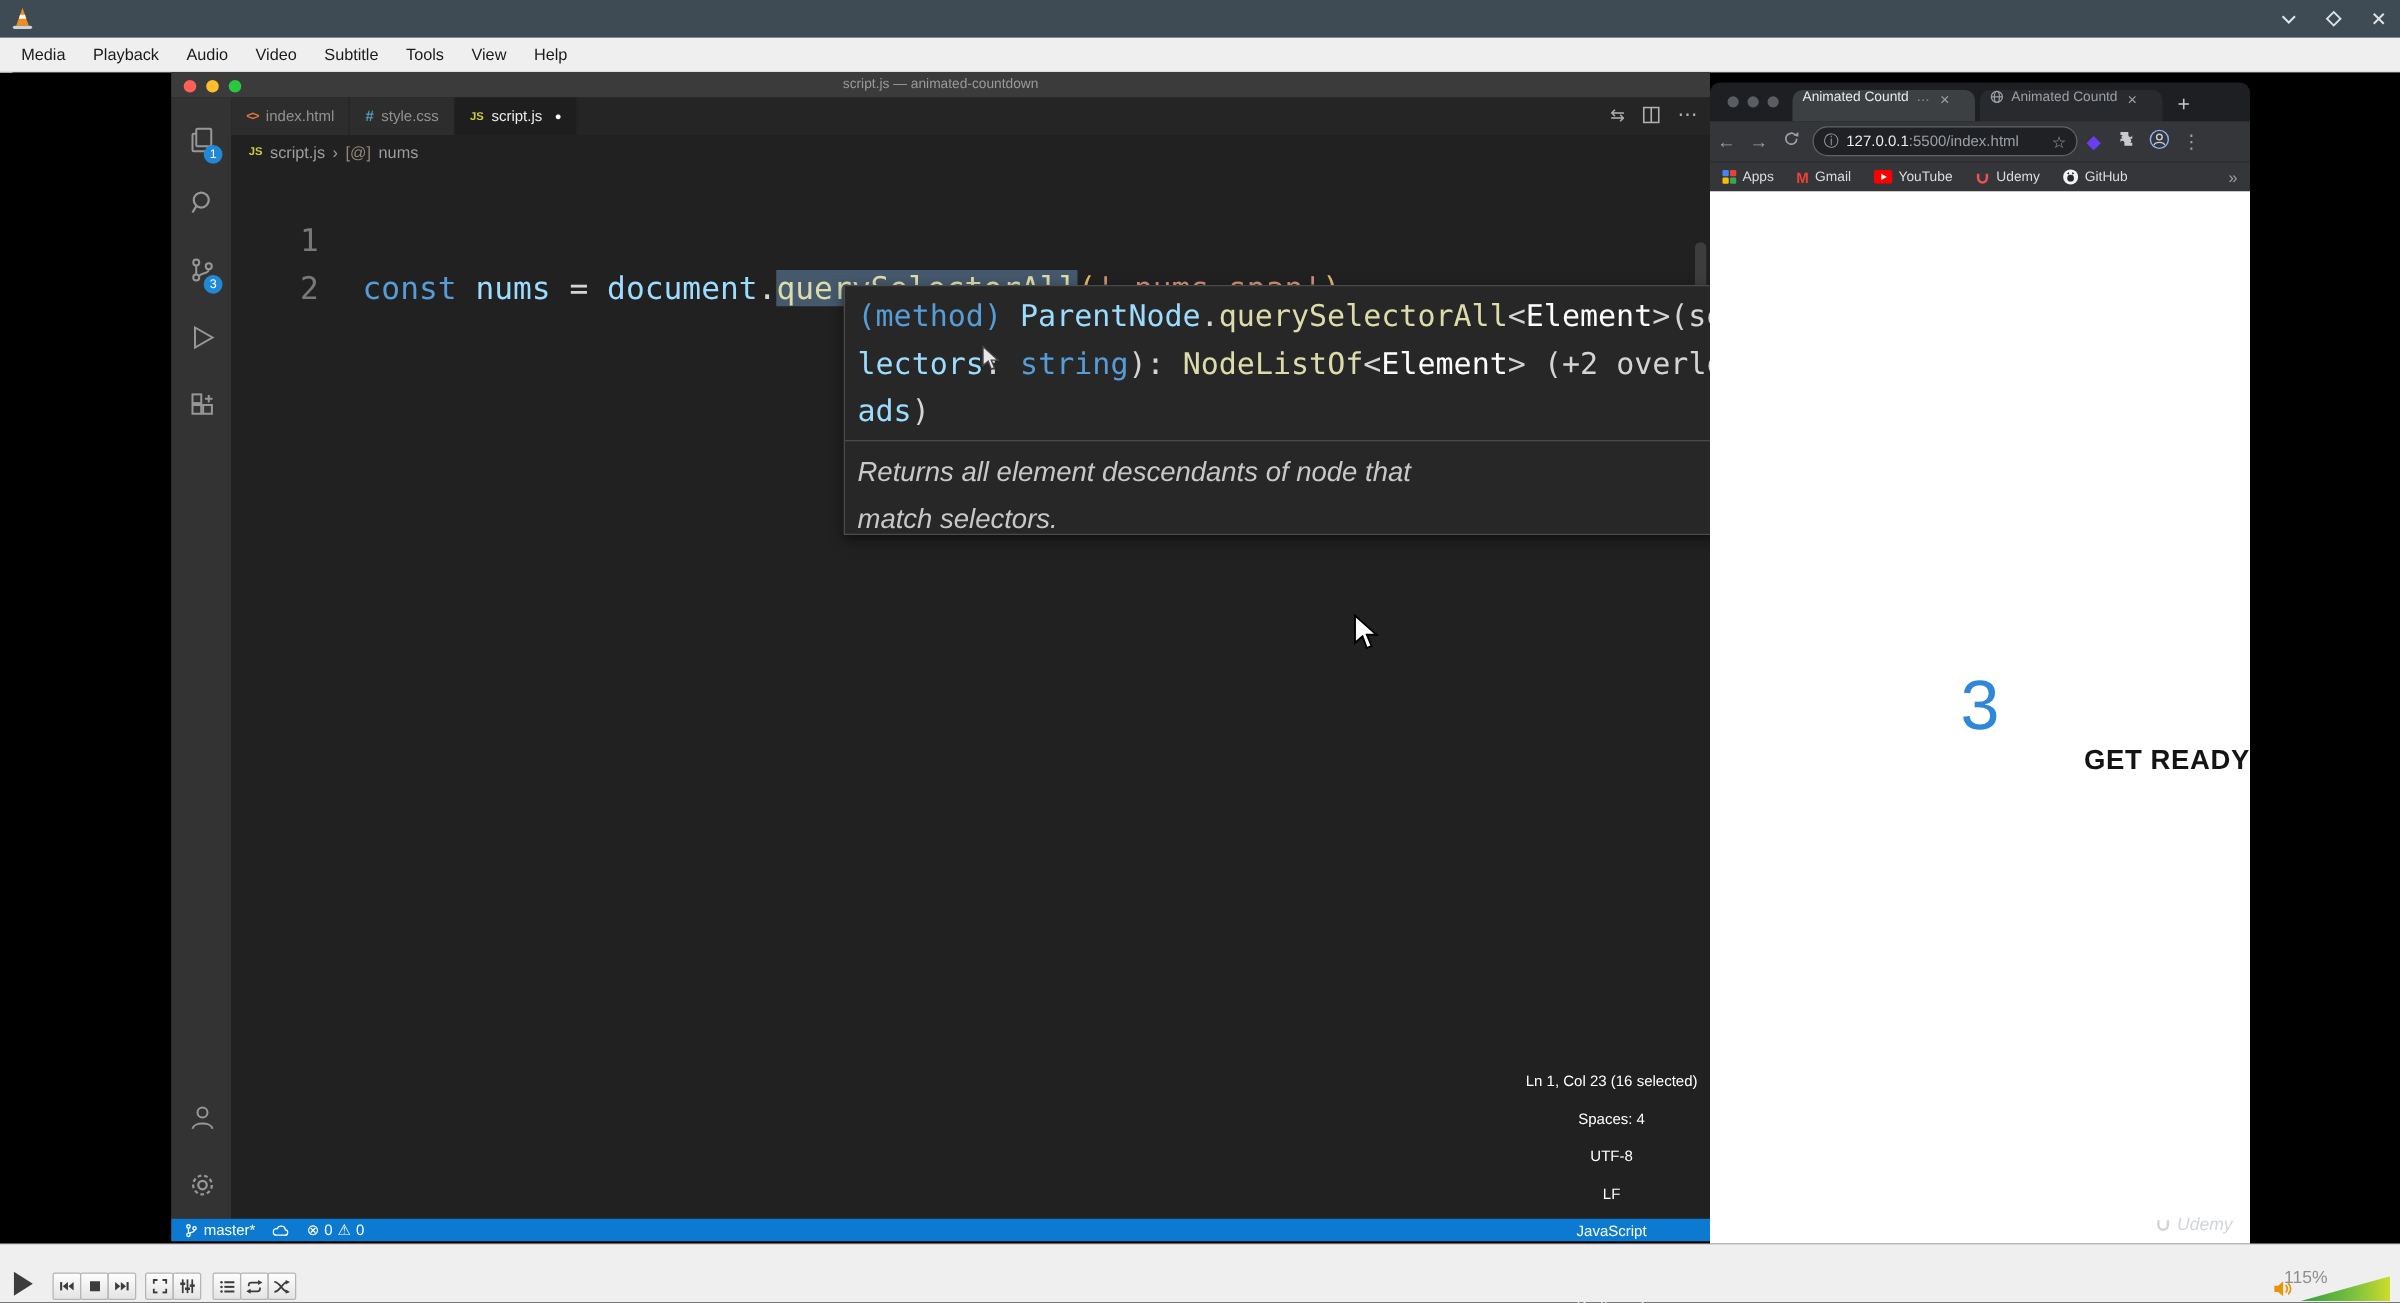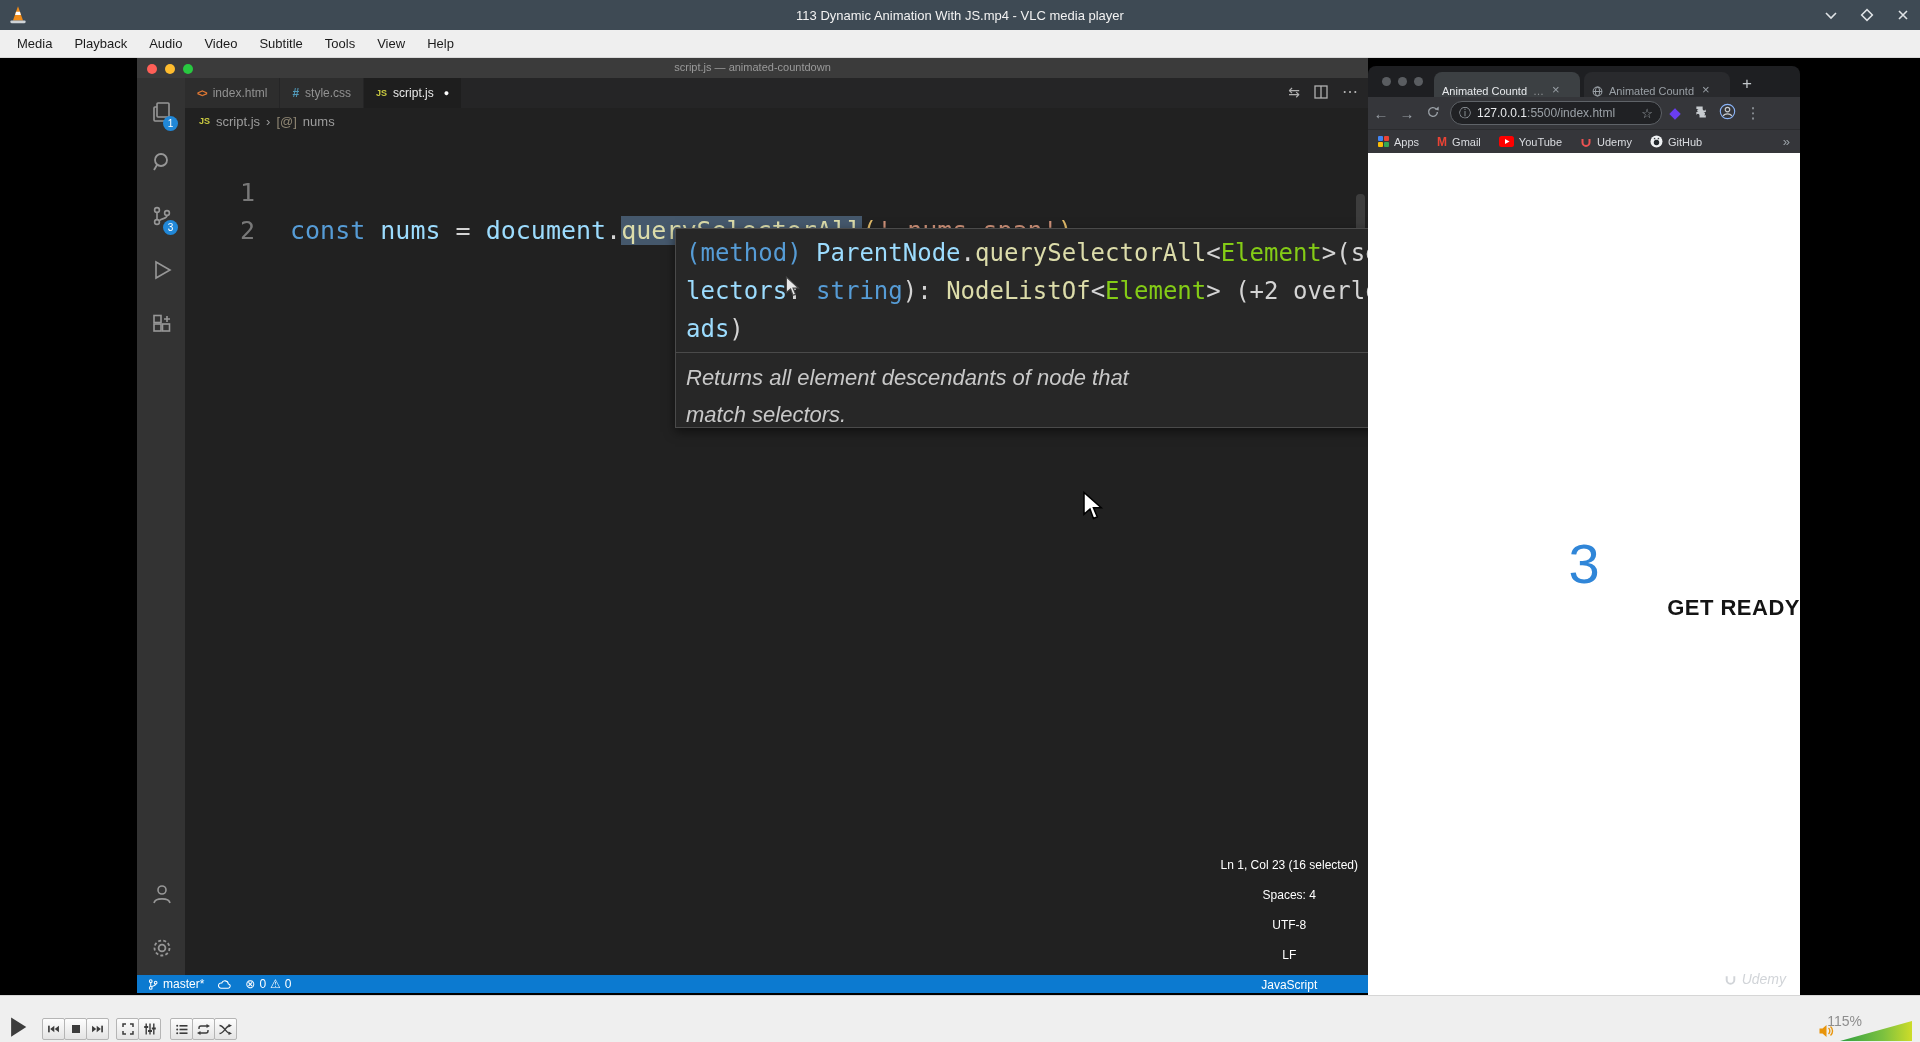--- a/index.html
+++ b/index.html
@@ -55,21 +55,21 @@
     background:#212121; }
   #breadcrumb { position:absolute; left:14px; top:2px; height:22px; display:flex;
     align-items:center; gap:6px; font-size:13px; color:#9d9d9d; }
   #breadcrumb .bc-js { color:#cbcb41; font-size:9px; font-weight:bold; }
   .code-row { position:absolute; left:0; right:0; height:38px;
     font-family:"DejaVu Sans Mono", monospace; font-size:25px; line-height:38px;
     white-space:pre; }
   .line-num { position:absolute; left:0; width:70px; text-align:right; color:#787878; }
   .code-text { position:absolute; left:105px; }
   .tk-kw { color:#569cd6; } .tk-id { color:#9cdcfe; } .tk-fg { color:#d4d4d4; }
-  .tk-fn { color:#dcdcaa; } .tk-ty { color:#84cc16; } .tk-st { color:#ce9178; }
+  .tk-fn { color:#dcdcaa; } .tk-ty { color:#ffffff; } .tk-st { color:#ce9178; }
   .tk-pa { color:#deb868; }
   .sel { background:#45586c; }
   #editor-scrollbar { position:absolute; right:3px; top:86px; width:9px; height:72px;
     background:#4a4a4a; border-radius:4px; opacity:.7; }
 
   
   #hover-tip { position:absolute; left:490px; top:120px; width:738px; height:200px;
     background:#272727; border:1px solid #4a4a4a; box-shadow:0 4px 10px rgba(0,0,0,.5); }
   .tip-sig { font-family:"DejaVu Sans Mono", monospace; font-size:24px; line-height:38px;
     white-space:pre; padding:5px 0 0 10px; }
@@ -82,21 +82,21 @@
     padding:0 10px; gap:14px; }
   .st-item { display:flex; align-items:center; gap:4px; white-space:nowrap; }
   #vsc-status .right { margin-left:auto; display:flex; gap:16px; align-items:center;flex-direction:column; }
 
   
   #browser { position:absolute; left:1358px; top:8px; width:432px; height:929px;
     background:#1e1f22; border-radius:8px 8px 0 0; overflow:hidden; }
   .b-traffic { position:absolute; top:11px; width:9px; height:9px; border-radius:50%;
     background:#5a5d61; }
   .b-tab { position:absolute; top:6px; height:25px; border-radius:8px 8px 0 0;
-    display:flex; align-items:flex-end; padding:0 8px; gap:6px; font-size:11px; }
+    display:flex; align-items:flex-start; padding:0 8px; gap:6px; font-size:11px; }
   .b-tab.active { background:#3c4043; color:#e8eaed; }
   .b-tab.inactive { background:#292a2d; color:#9aa0a6; }
   .b-tab .fade { opacity:.45; }
   .b-close { color:#9aa0a6; font-size:13px; margin-left:2px; }
   #b-newtab { position:absolute; left:374px; top:8px; color:#c3c7cb; font-size:17px; }
   #b-navbar { position:absolute; left:0; top:31px; width:100%; height:32px;
     background:#35363a; display:flex; align-items:center; }
   .nav-ic { color:#9aa0a6; font-size:15px; width:26px; text-align:center; }
   #url-pill { width:212px; height:24px; background:#202124; border:1px solid #5f6368;
     border-radius:12px; display:flex; align-items:center; padding:0 8px; gap:6px;
@@ -150,21 +150,20 @@
 </style>
 </head>
 <body>
 
 <div id="vlc-titlebar">
   <svg id="vlc-logo" width="22" height="22" viewBox="0 0 20 20">
     <polygon points="10,2 14.6,15 5.4,15" fill="#f08c1a"></polygon>
     <polygon points="8.2,7 11.8,7 12.6,10 7.4,10" fill="#fff"></polygon>
     <rect x="3" y="15" width="14" height="2.4" rx="1.2" fill="#cfd4d8"></rect>
   </svg>
-  <div id="vlc-title">113 Dynamic Animation With JS.mp4 - VLC media player</div>
   <div id="win-controls">
     <span>
       <svg width="14" height="14" viewBox="0 0 14 14">
           <polyline points="2,5 7,10 12,5" fill="none" stroke="#dfe3e6" stroke-width="1.6"></polyline>
         </svg>
     </span>
     <span>
       <svg width="14" height="14" viewBox="0 0 14 14">
           <rect x="3.2" y="3.2" width="7.6" height="7.6" fill="none" stroke="#dfe3e6" stroke-width="1.5" transform="rotate(45 7 7)"></rect>
         </svg>

